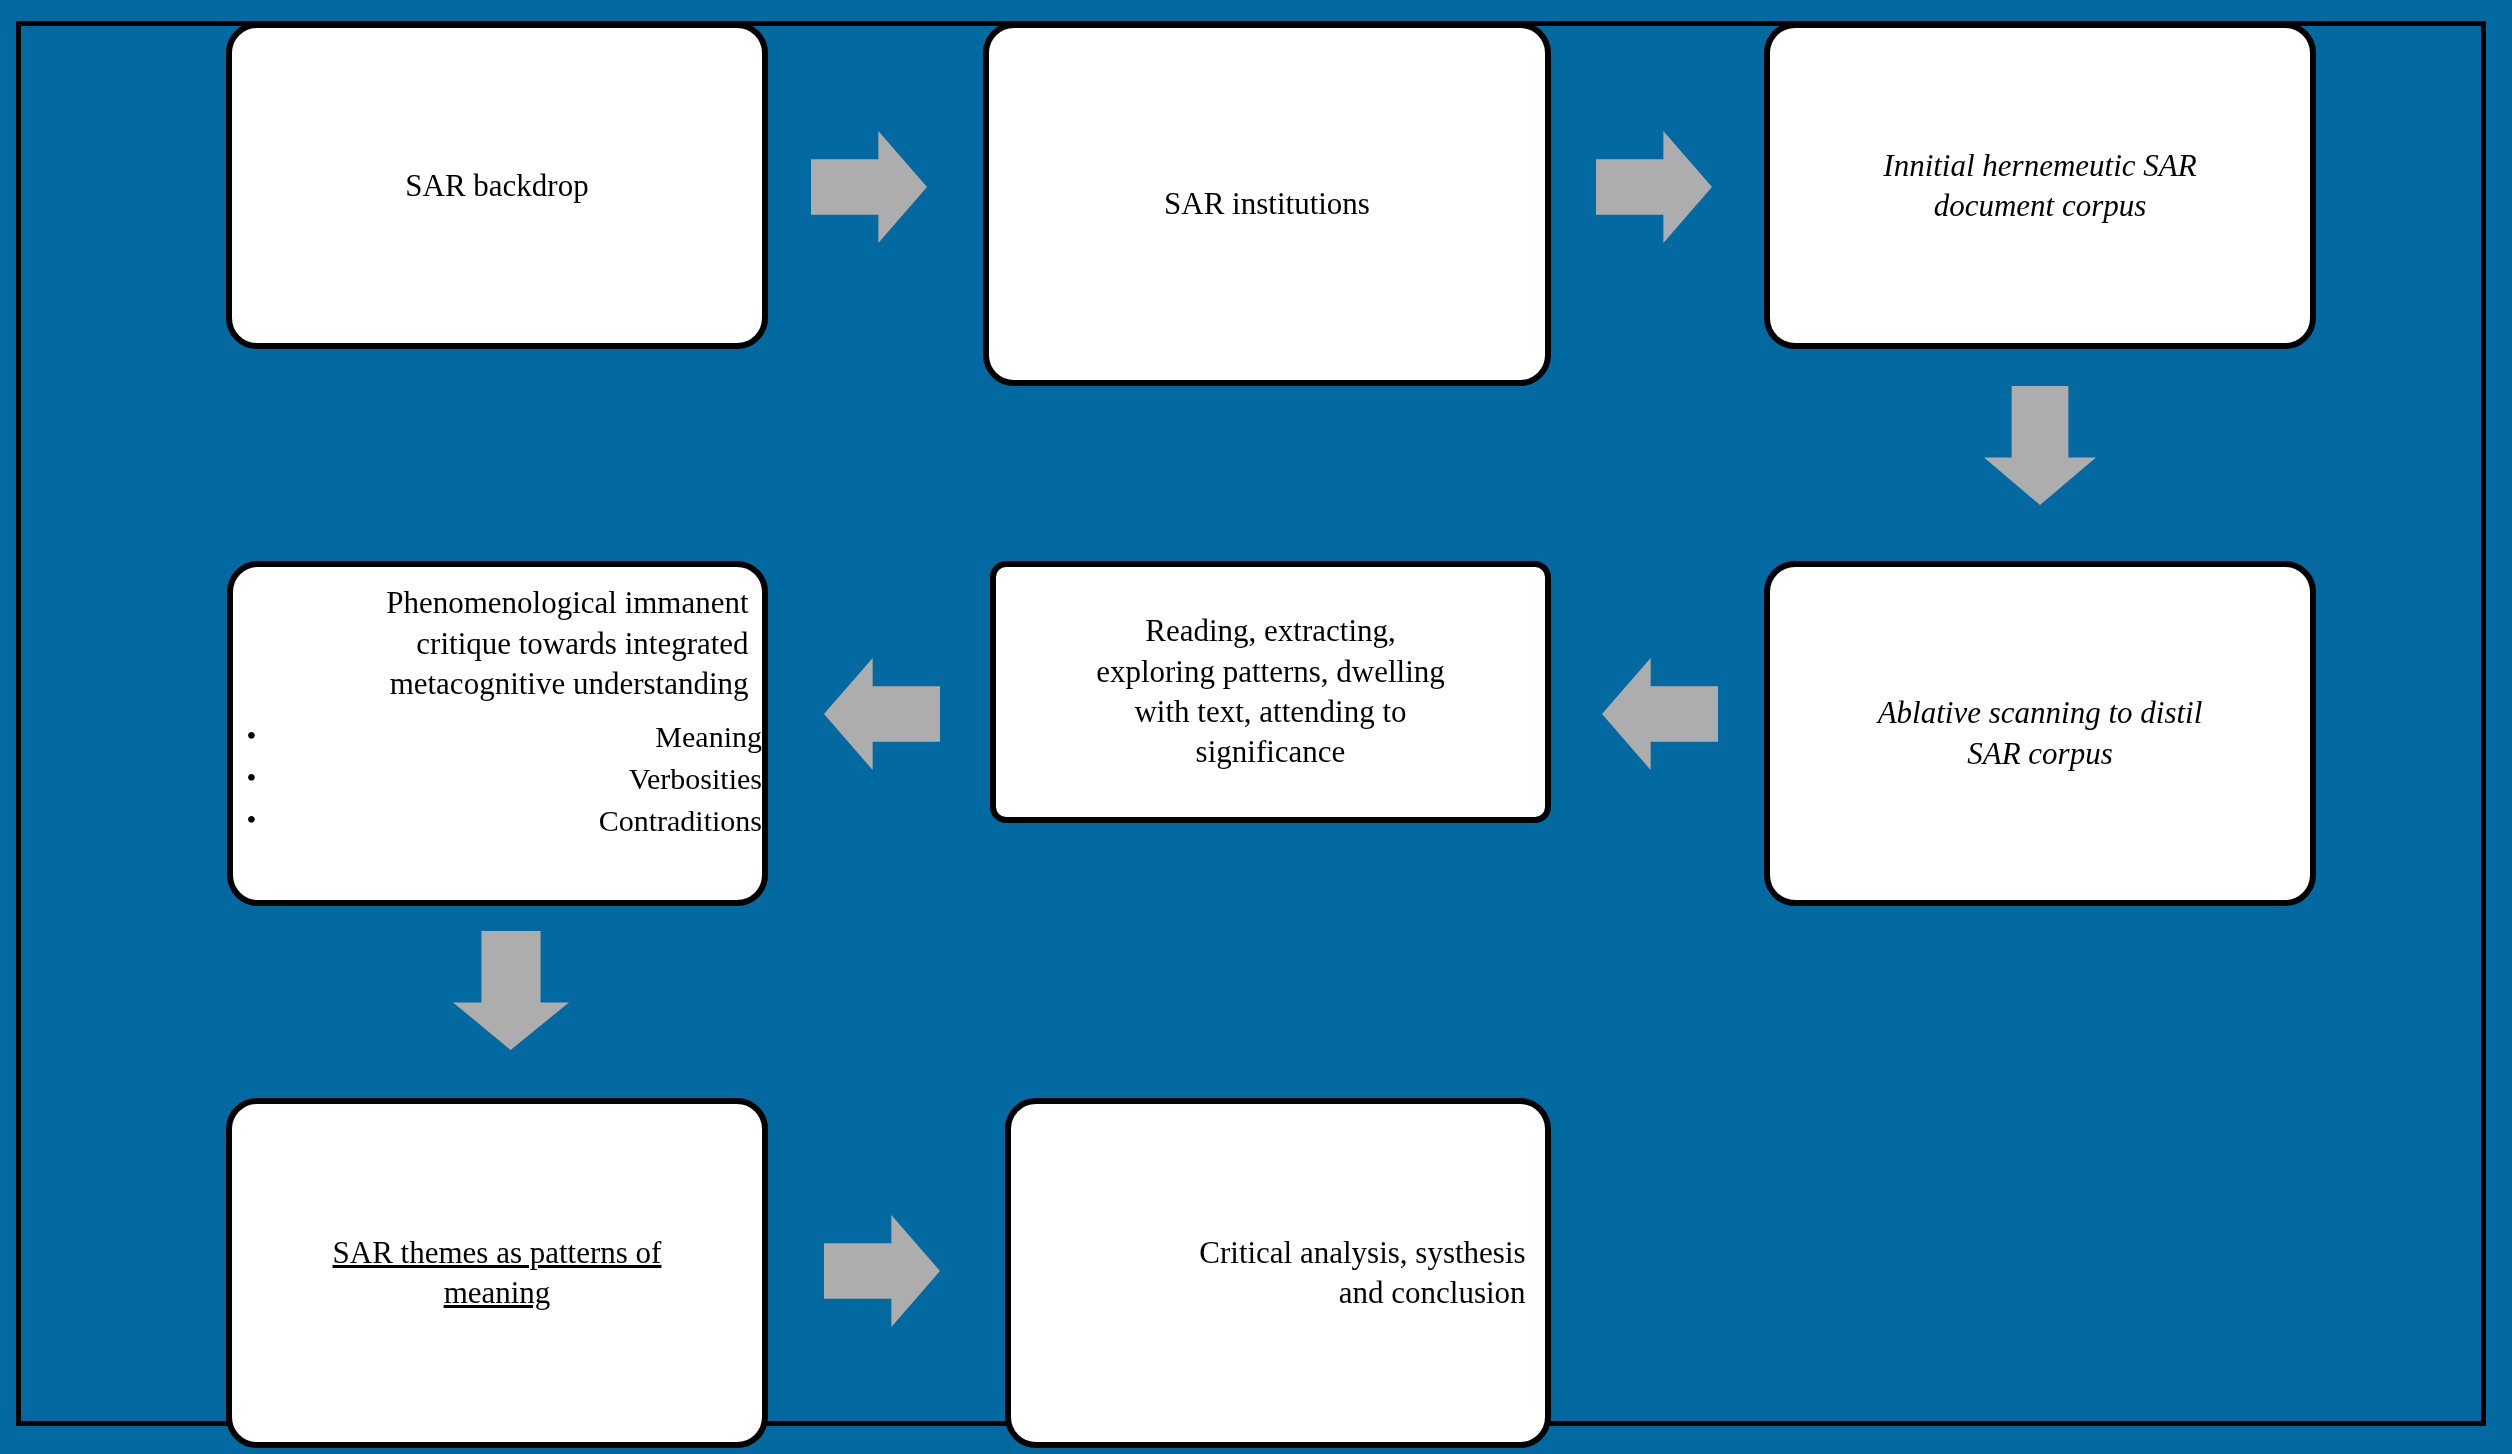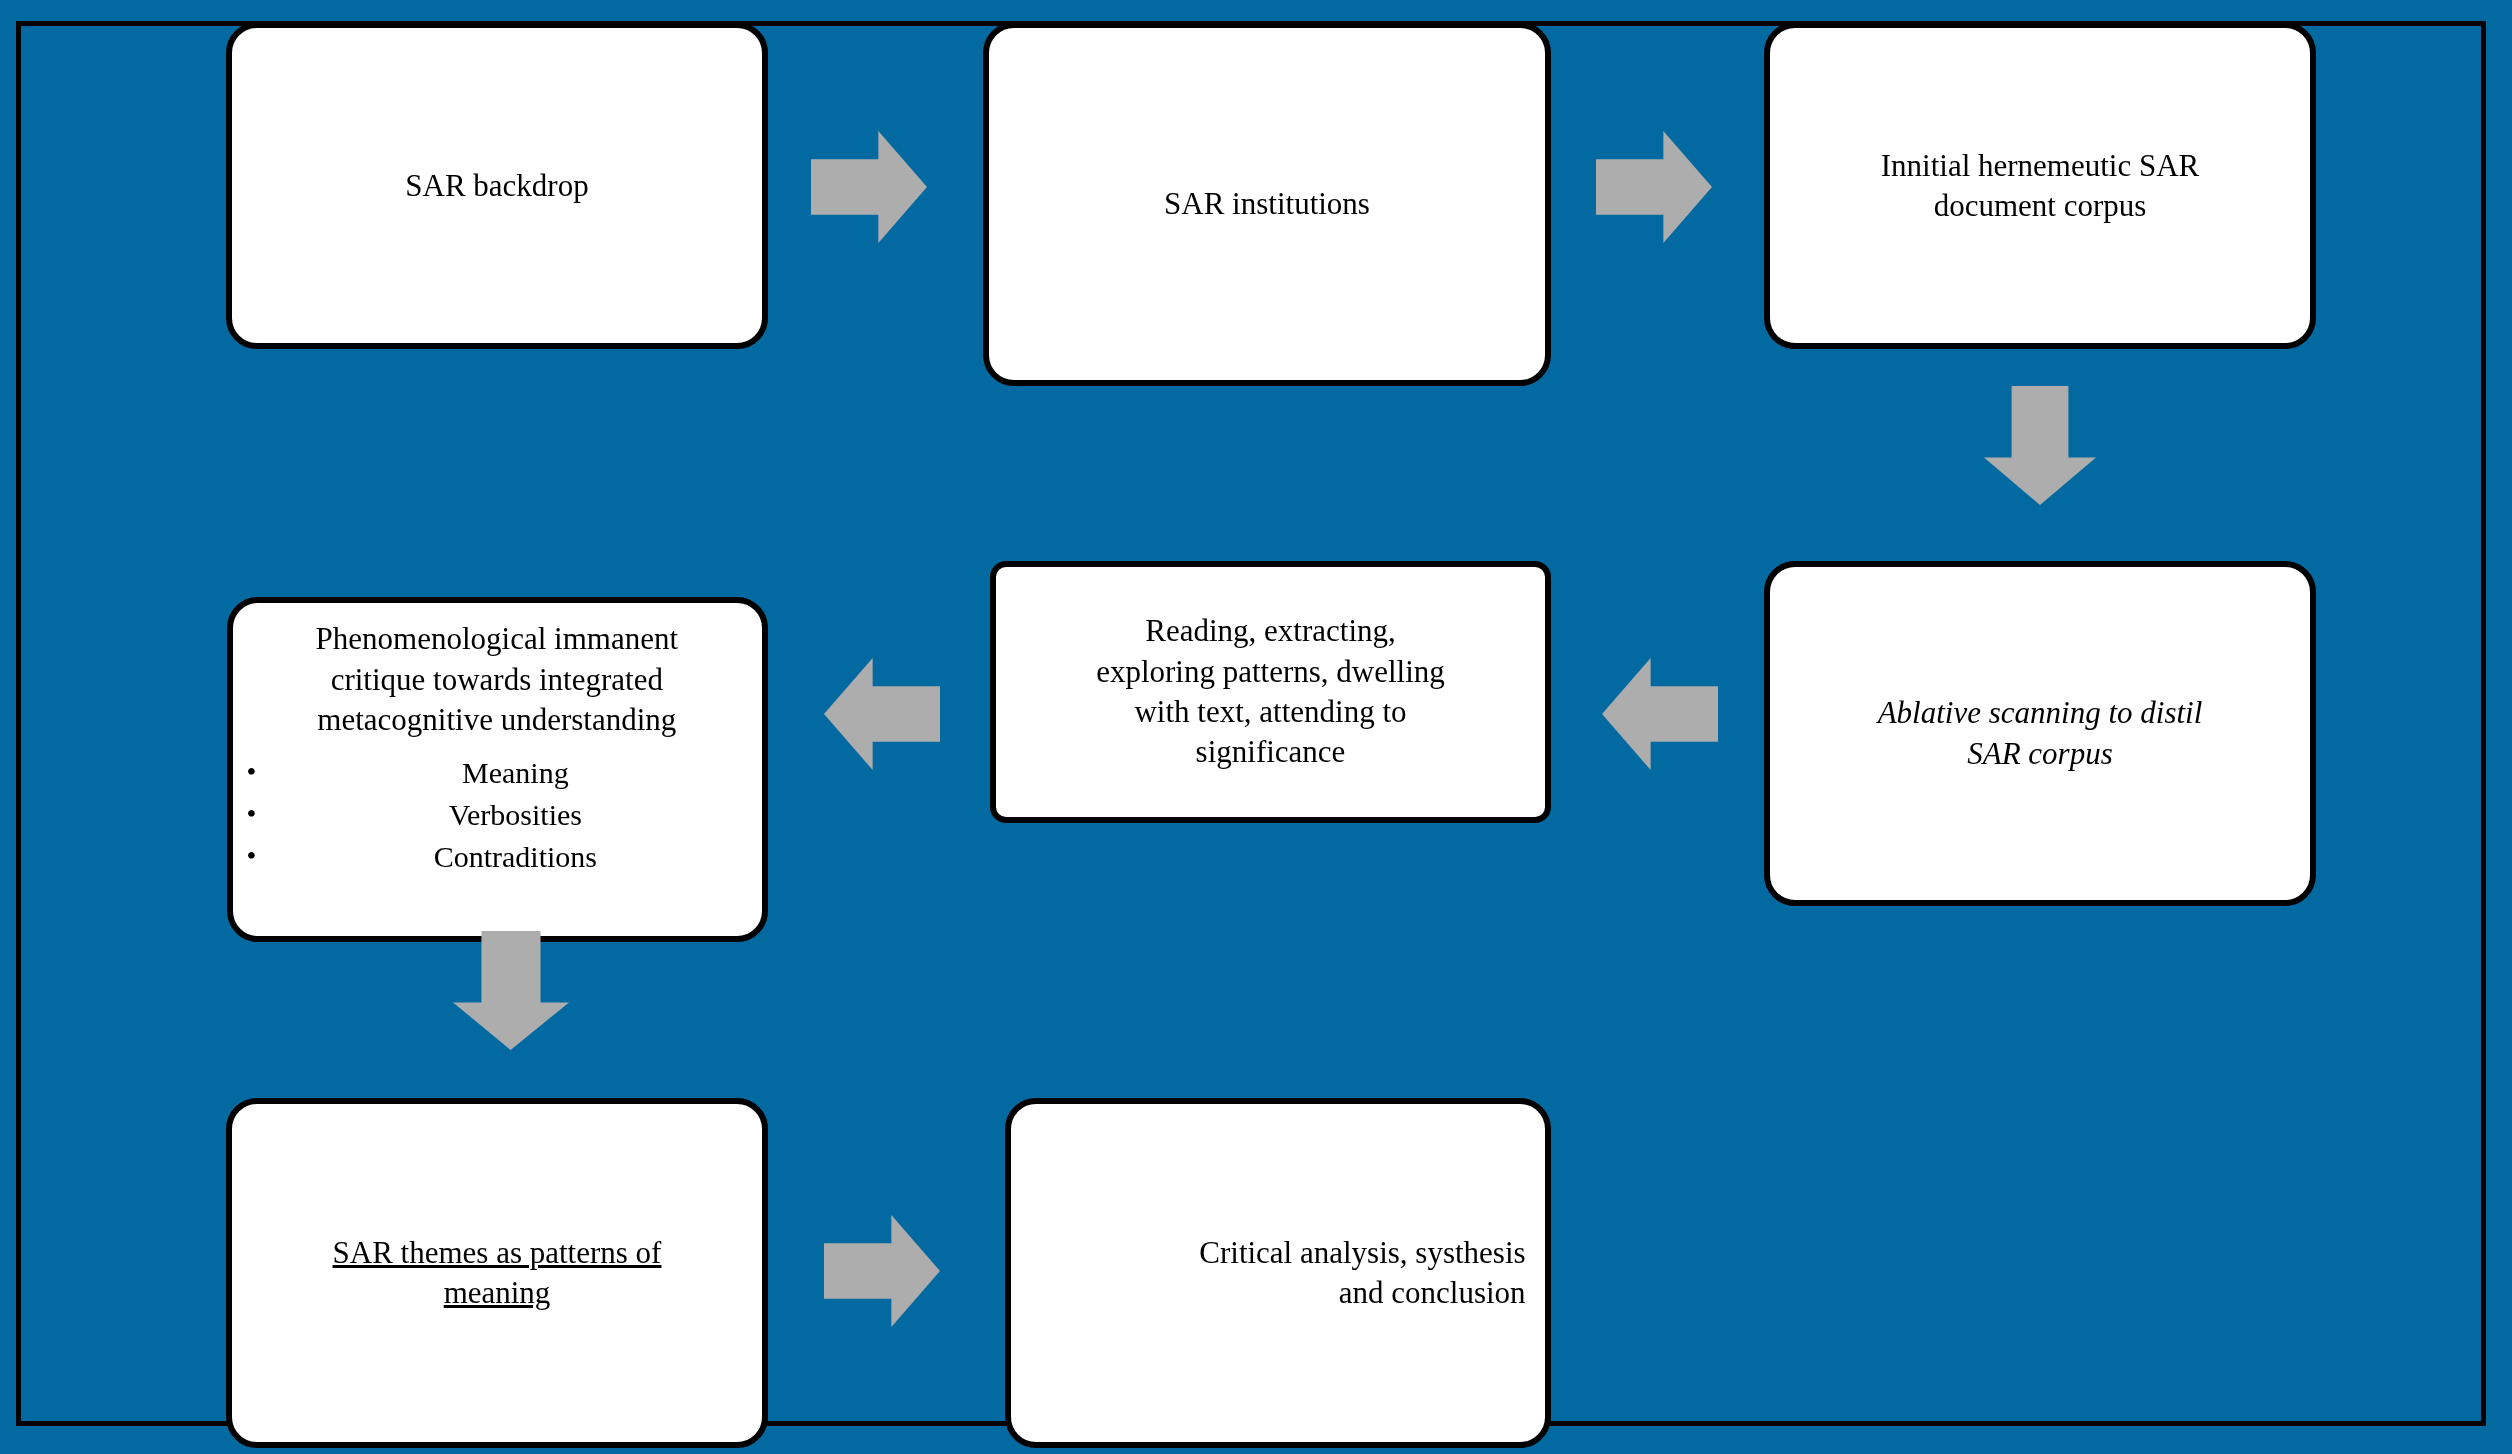--- a/index.html
+++ b/index.html
@@ -39,23 +39,22 @@
     flex-direction: column;
     justify-content: center;
     color: #000000;
     font-size: 31px;
     line-height: 1.30;
   }
   .box.center { align-items: center; text-align: center; }
   .box .box-text { padding: 0 19.4px; }
   .box.listbox {
     justify-content: flex-start;
-    text-align: center;
+    text-align: right;
     padding-top: 16.4px;
-    margin-top: 36px;
   }
   .box.listbox .box-text {
     padding: 0 13.4px 0 12px;
   }
   .bullet-list {
     list-style: none;
     margin: 12px 0 0 0;
     padding: 0 0 0 13.4px;
   }
   .bullet-list li {
@@ -97,21 +96,21 @@
   <div class="box center" style="left:983px; top:22.4px; width:568px; height:364px;">
     <div class="box-text">SAR institutions</div>
   </div>
 
   <div class="arrow" style="left:1596px; top:131px; width:116px; height:112px;">
     <svg viewBox="0 0 155 150" preserveAspectRatio="none" aria-hidden="true">
       <polygon points="0,38 90,38 90,0 155,75 90,150 90,112 0,112" fill="#adadad"></polygon>
     </svg>
   </div>
 
-  <div class="box center" style="left:1764px; top:22.4px; width:552px; height:327px;">
+  <div class="box center" style="left:1764px; top:22.4px; width:552px; height:327px;font-style:italic;">
     <div class="box-text">Innitial hernemeutic SAR</div>
     <div class="box-text">document corpus</div>
   </div>
 
   <div class="arrow" style="left:1984px; top:386px; width:112px; height:119px;">
     <svg viewBox="0 0 150 160" preserveAspectRatio="none" aria-hidden="true">
       <polygon points="37,0 113,0 113,96 150,96 75,160 0,96 37,96" fill="#adadad"></polygon>
     </svg>
   </div>
 

